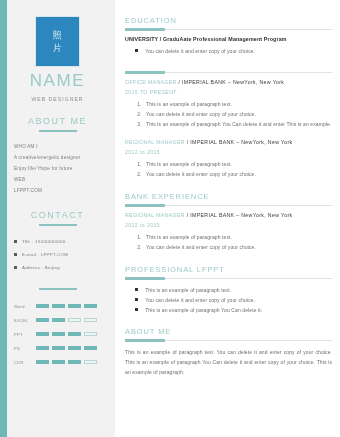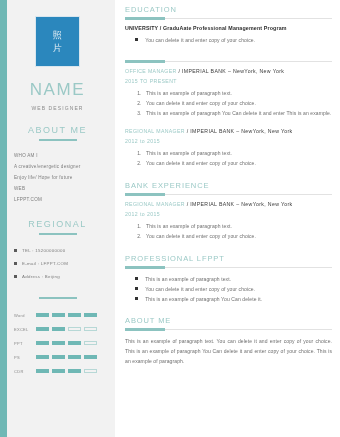--- a/index.html
+++ b/index.html
@@ -59,21 +59,21 @@
     font-size: 9px;
     line-height: 10px;
     letter-spacing: 0.5px;
   }
 
   .name {
     text-align: center;
     color: #9bc9c6;
     font-size: 17px;
     letter-spacing: 1.6px;
-    margin-top: 13px;
+    margin-top: 4px;
     font-weight: 400;
   }
   .role {
     text-align: center;
     color: #8a8a8a;
     font-size: 5px;
     letter-spacing: 1.1px;
     margin-top: 5px;
   }
 
@@ -157,21 +157,21 @@
     box-sizing: border-box;
   }
   .seg.on  { background: #6fb8b5; }
   .seg.off { background: #f2f2f2; border: 1px solid #b7d8d6; }
 
   
   .main {
     flex: 1 1 auto;
     height: 321px;
     box-sizing: border-box;
-    padding: 5px 8px 0 10px;
+    padding: 16px 8px 0 10px;
     background: #ffffff;
   }
   .sec { margin-bottom: 0; }
   .sec-head {
     color: #9bc9c6;
     font-size: 7.5px;
     letter-spacing: 0.9px;
     font-weight: 400;
   }
   .sec-rule {
@@ -280,21 +280,21 @@
       <ul class="about-list">
         <li>WHO AM I</li>
         <li>A creative/energetic designer</li>
         <li>Enjoy life/ Hope for future</li>
         <li>WEB</li>
         <li>LFPPT.COM</li>
       </ul>
     </section>
 
     <section class="side-section">
-      <div class="side-head">REGIONAL</div>
+      <div class="side-head">CONTACT</div>
       <div class="side-rule"></div>
       <ul class="contact-list">
         <li>
           <span class="sq"></span>
           <span>TEL : 15200000000</span>
         </li>
         <li>
           <span class="sq"></span>
           <span>E-mail : LFPPT.COM</span>
         </li>

